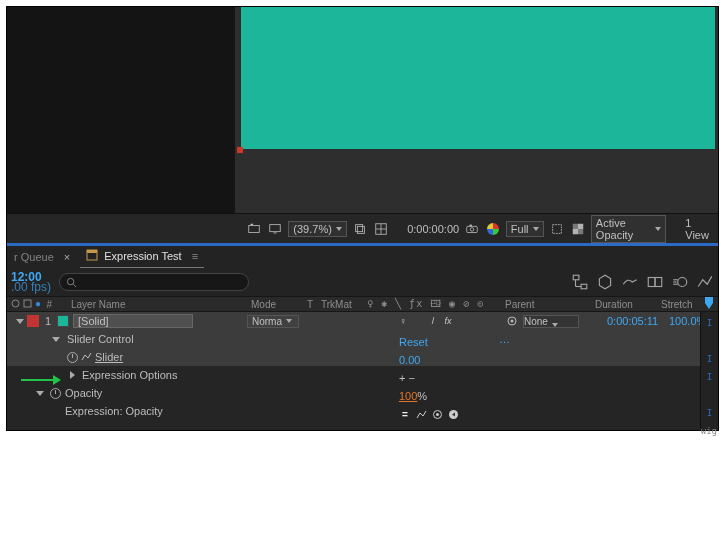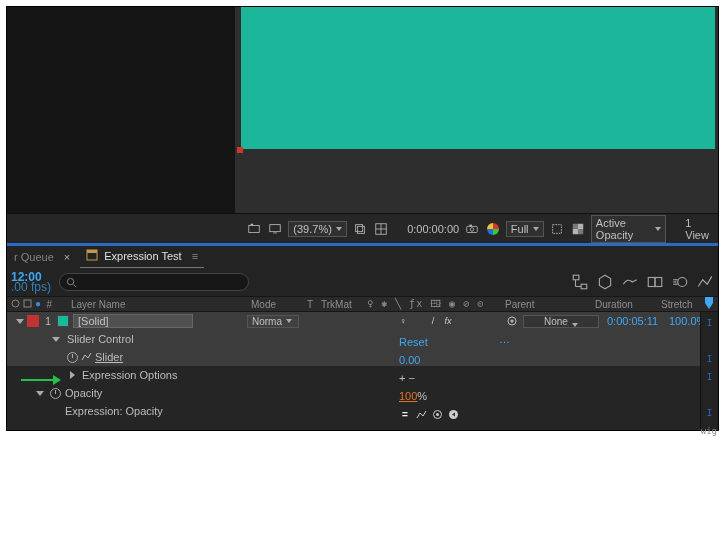--- a/index.html
+++ b/index.html
@@ -210,21 +210,21 @@
     gap:4px;
   }
   .mode-box::after { content:""; width:0;height:0;border-left:3px solid transparent;border-right:3px solid transparent;border-top:4px solid #aaa;}
   .switch-cells {
     display:flex; gap:3px; margin-left:34px;
   }
   .switch-cells span { width:12px;height:12px;display:inline-flex;align-items:center;justify-content:center;font-size:9px;color:#ccc;}
   .parent-drop {
     display:inline-flex; align-items:flex-end; gap:4px;
     background:#343434; border:1px solid #555;
-    padding:0 20px; min-width:56px; font-size:10px;
+    padding:0 0; min-width:56px; font-size:10px;
   }
   .parent-drop::after { content:""; width:0;height:0;border-left:3px solid transparent;border-right:3px solid transparent;border-top:4px solid #aaa;}
   .pickwhip { width:14px;height:14px;display:inline-flex;align-items:center;justify-content:center;}
 
   .indent1 { padding-left:26px;}
   .indent2 { padding-left:42px;}
   .indent3 { padding-left:60px;}
   .prop-label { color:#bdbdbd;}
   .blue-link { color:#3fa8f4; }
   .orange-link { color:#e37427; text-decoration: underline; text-decoration-color:#e37427;}

